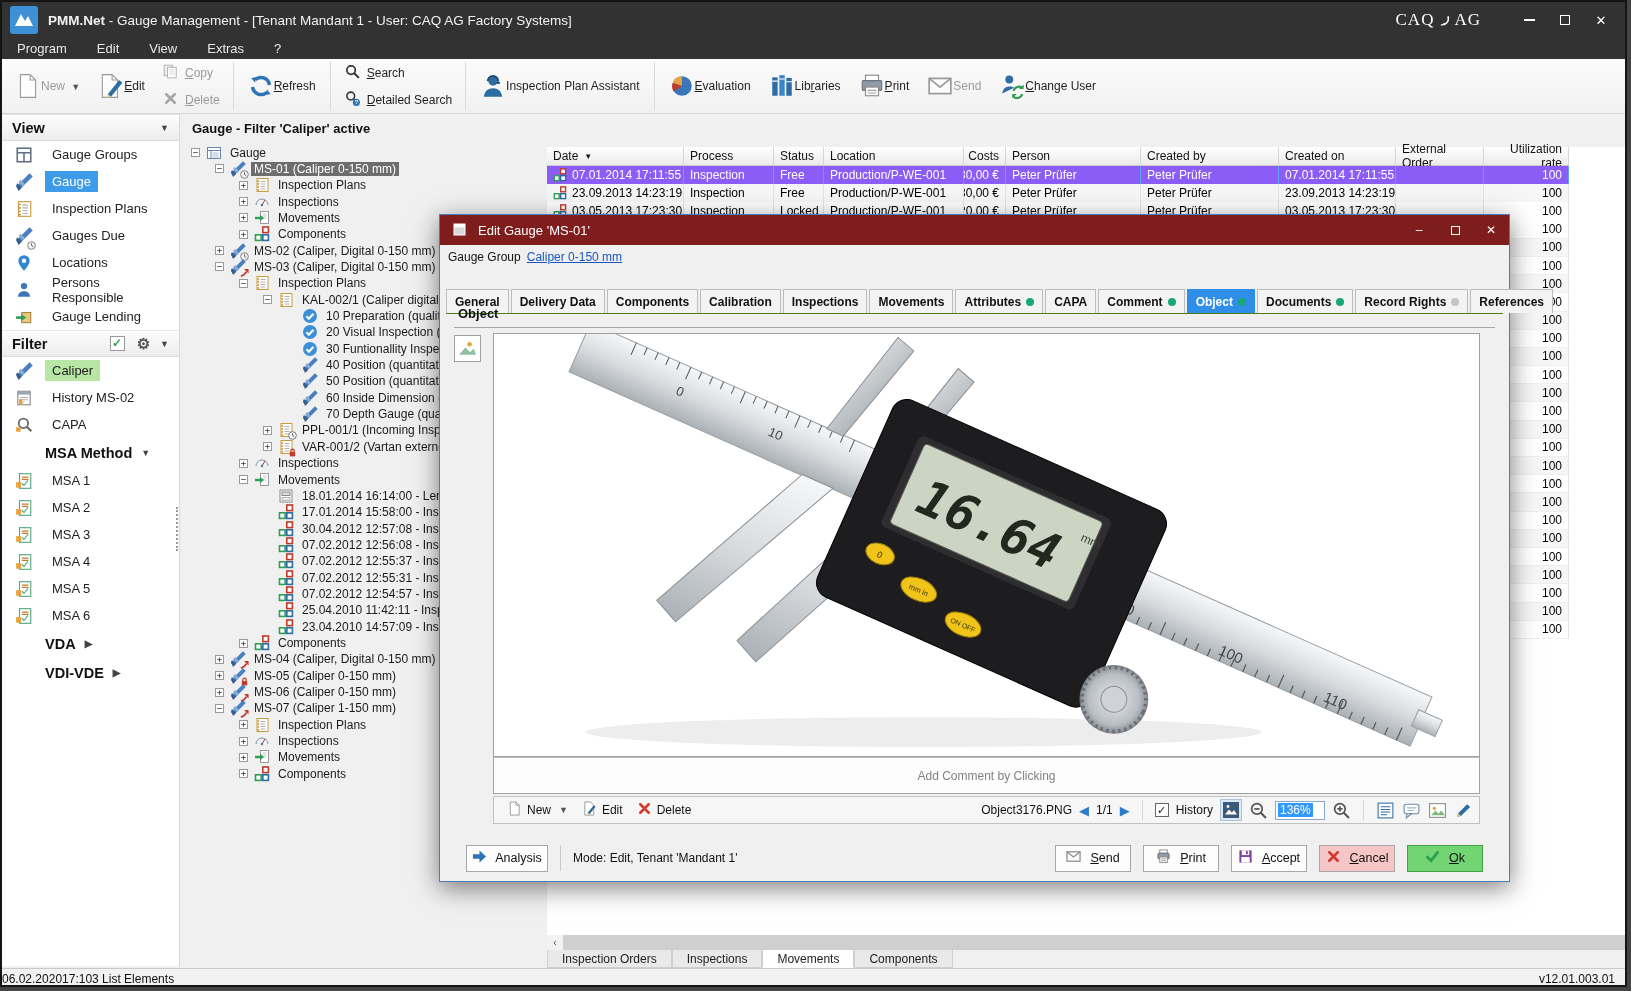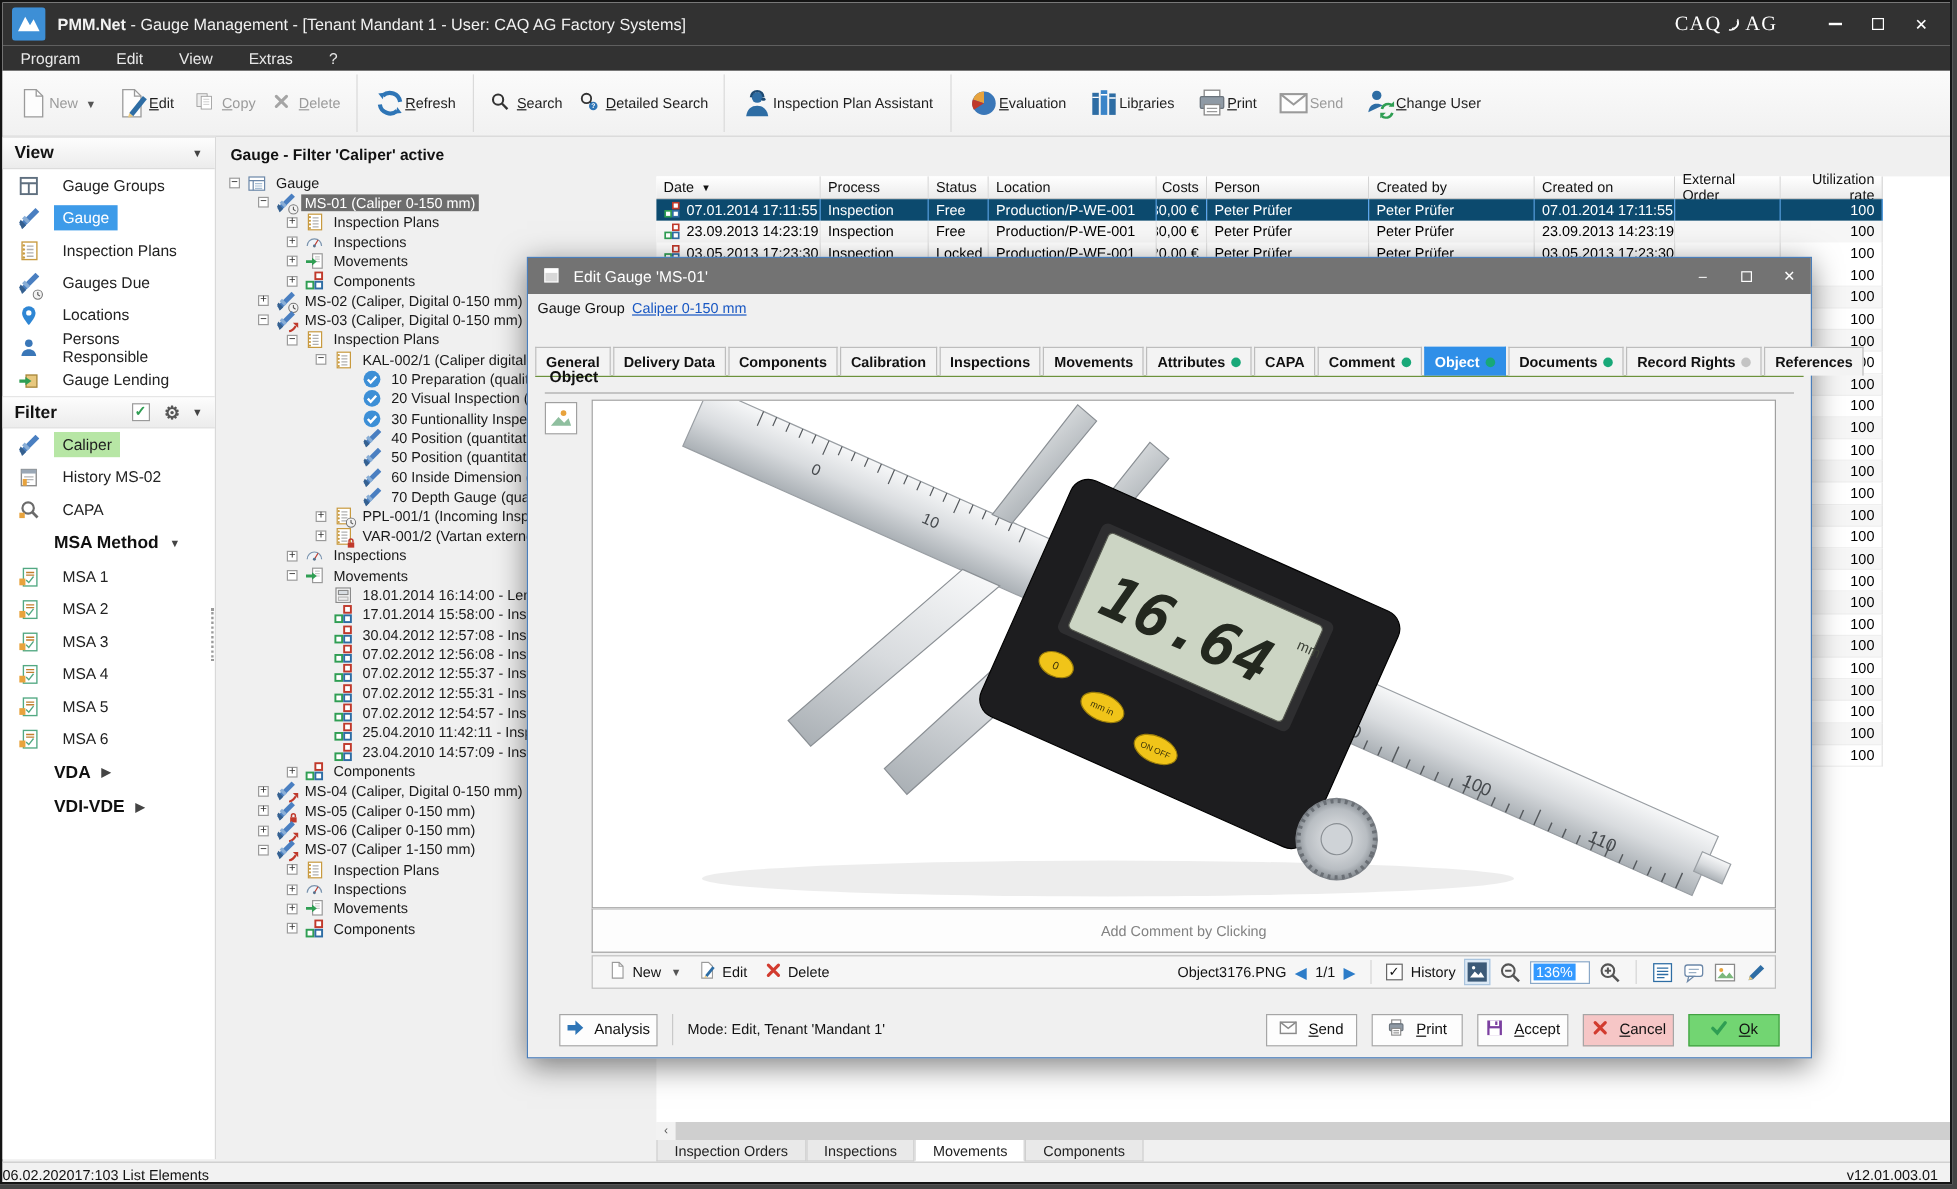--- a/index.html
+++ b/index.html
@@ -17,21 +17,21 @@
   .winbtn{width:36px;height:28px;display:flex;align-items:center;justify-content:center;color:#fff;font-size:13px;}
   .maxbox{width:10px;height:10px;border:1.4px solid #fff;display:inline-block;}
   .minbar{width:11px;height:2px;background:#fff;display:inline-block;}
   .menubar{position:absolute;left:0;top:36px;width:100%;height:21px;background:#323232;display:flex;align-items:center;}
   .menuitem{color:#e8e8e8;font-size:13px;padding:0 15px;height:100%;display:flex;align-items:center;}
   
   .toolbar{position:absolute;left:0;top:57px;width:100%;height:55px;background:linear-gradient(#fbfbfb,#f1f1f1);border-bottom:1px solid #d6d6d6;display:flex;align-items:center;padding:0 4px;}
   .tb-big{display:flex;flex-direction:row;align-items:center;justify-content:center;height:50px;padding:2px 9px;font-size:12px;color:#1e1e1e;white-space:nowrap;}
   .tb-big svg{width:26px;height:26px;margin-bottom:1px;}
   .tb-big.disabled{color:#9b9b9b;}
-  .tb-col{display:flex;flex-direction:row;justify-content:center;height:50px;gap:5px;padding:0 4px;}
+  .tb-col{display:flex;flex-direction:column;justify-content:center;height:50px;gap:5px;padding:0 4px;}
   .tb-small{display:flex;align-items:center;gap:6px;font-size:12px;color:#1e1e1e;white-space:nowrap;padding:1px 4px;}
   .tb-small svg{width:17px;height:17px;}
   .tb-small.disabled{color:#9b9b9b;}
   .tb-sep{width:1px;height:48px;background:#dadada;margin:0 5px;}
   .dd{font-size:9px;color:#555;margin-left:3px;}
   
   .sidebar{position:absolute;left:0;top:112px;width:178px;height:852px;background:#fff;border-right:1px solid #d9d9d9;font-size:13px;}
   .sb-header{height:27px;background:linear-gradient(#fdfdfd,#ececec);border-bottom:1px solid #dcdcdc;border-top:1px solid #e6e6e6;display:flex;align-items:center;padding:0 10px;font-weight:bold;font-size:14.5px;color:#111;}
   .sb-header .sp{flex:1;}
   .sb-arrow{font-size:9px;color:#444;}
@@ -56,39 +56,39 @@
   .ticon .ov{position:absolute;right:-3px;bottom:-2px;width:9px;height:9px;}
   .ticon .ov svg{width:9px;height:9px;}
   .tlabel{padding:0 3px;}
   .tlabel.sel{background:#6d6d6d;color:#fff;}
   
   .table{position:absolute;left:545px;top:145px;width:1082px;height:789px;background:#fff;font-size:12px;}
   .tgrid{display:grid;grid-template-columns:137px 90px 50px 140px 42px 135px 138px 117px 88px 85px;}
   .th{background:linear-gradient(#ffffff,#ebebeb);border-bottom:1px solid #c9c9c9;border-right:1px solid #d5d5d5;padding:2px 6px;height:19px;display:flex;align-items:center;color:#111;}
   .th.r,.td.r{justify-content:flex-end;text-align:right;}
   .td{height:18.2px;display:flex;align-items:center;padding:0 6px;border-right:1px solid #e3e3e3;overflow:hidden;white-space:nowrap;}
-  .rowsel .td{background:#0c4a6e;color:#fff;border-right-color:#5aa5ec;}
+  .rowsel .td{background:#8b5cf6;color:#fff;border-right-color:#5aa5ec;}
   .rowalt .td{background:#f6f6f6;}
   .rowfill .td{border-bottom:1px solid #efefef;}
   .dateic{width:14px;height:14px;margin-right:5px;flex:0 0 14px;}
   .sortarr{font-size:8px;margin-left:6px;color:#111;}
   
   .hscroll{position:absolute;left:545px;top:933px;width:1082px;height:15px;background:#f2f2f2;display:flex;align-items:center;}
   .hs-arrow{width:16px;height:15px;display:flex;align-items:center;justify-content:center;font-size:10px;color:#555;background:#f2f2f2;}
   .hs-thumb{flex:1;height:15px;background:#cfcfcf;}
   .btabs{position:absolute;left:545px;top:948px;height:18px;display:flex;}
   .btab{padding:1px 14px;font-size:12px;background:#e9e9e9;border:1px solid #cfcfcf;border-top:none;display:flex;align-items:center;color:#222;}
   .btab.active{background:#fff;border-bottom-color:#fff;}
   .statusbar{position:absolute;left:0;top:966px;width:100%;height:21px;background:#f2f2f2;border-top:1px solid #c9c9c9;display:flex;align-items:center;font-size:12px;color:#111;}
   .statusbar .sp{flex:1;}
   .st{margin-left:0;}
   .ver{margin-right:10px;}
   
   .dialog{position:absolute;left:437px;top:212px;width:1071px;height:668px;background:#f0f0f0;border:1px solid #4a7ebb;box-shadow:0 6px 24px rgba(0,0,0,.5);z-index:20;}
-  .dlg-title{position:absolute;left:0;top:0;width:100%;height:30px;background:#737373;display:flex;align-items:center;color:#fff;}
+  .dlg-title{position:absolute;left:0;top:0;width:100%;height:30px;background:#7f1d1d;display:flex;align-items:center;color:#fff;}
   .dlg-title .dicon{width:16px;height:16px;margin:0 10px 0 12px;}
   .dlg-title .txt{font-size:13px;flex:1;}
   .dlg-btn{width:36px;height:26px;display:flex;align-items:center;justify-content:center;color:#fff;font-size:12px;}
   .dlg-gg{position:absolute;left:0;top:30px;width:100%;height:23px;display:flex;align-items:center;font-size:12px;padding-left:8px;color:#111;}
   .dlg-gg a{color:#1857c3;text-decoration:underline;margin-left:6px;}
   .dtabs{position:absolute;left:6px;top:57px;right:6px;height:42px;display:flex;align-items:flex-end;border-bottom:1px solid #4d7c0f;text-align:right;}
   .dtab{padding:4px 8px;border:1px solid #bdbdbd;border-bottom:none;background:#f3f3f3;font-weight:bold;font-size:12px;display:flex;align-items:center;gap:5px;margin-right:2px;white-space:nowrap;color:#111;height:24px;}
   .dtab.active{background:#2f8fe8;color:#fff;border-color:#2f8fe8;}
   .dot{width:8px;height:8px;border-radius:50%;flex:0 0 8px;}
   .dsection{position:absolute;left:18px;top:91px;font-weight:bold;font-size:13px;color:#111;}

